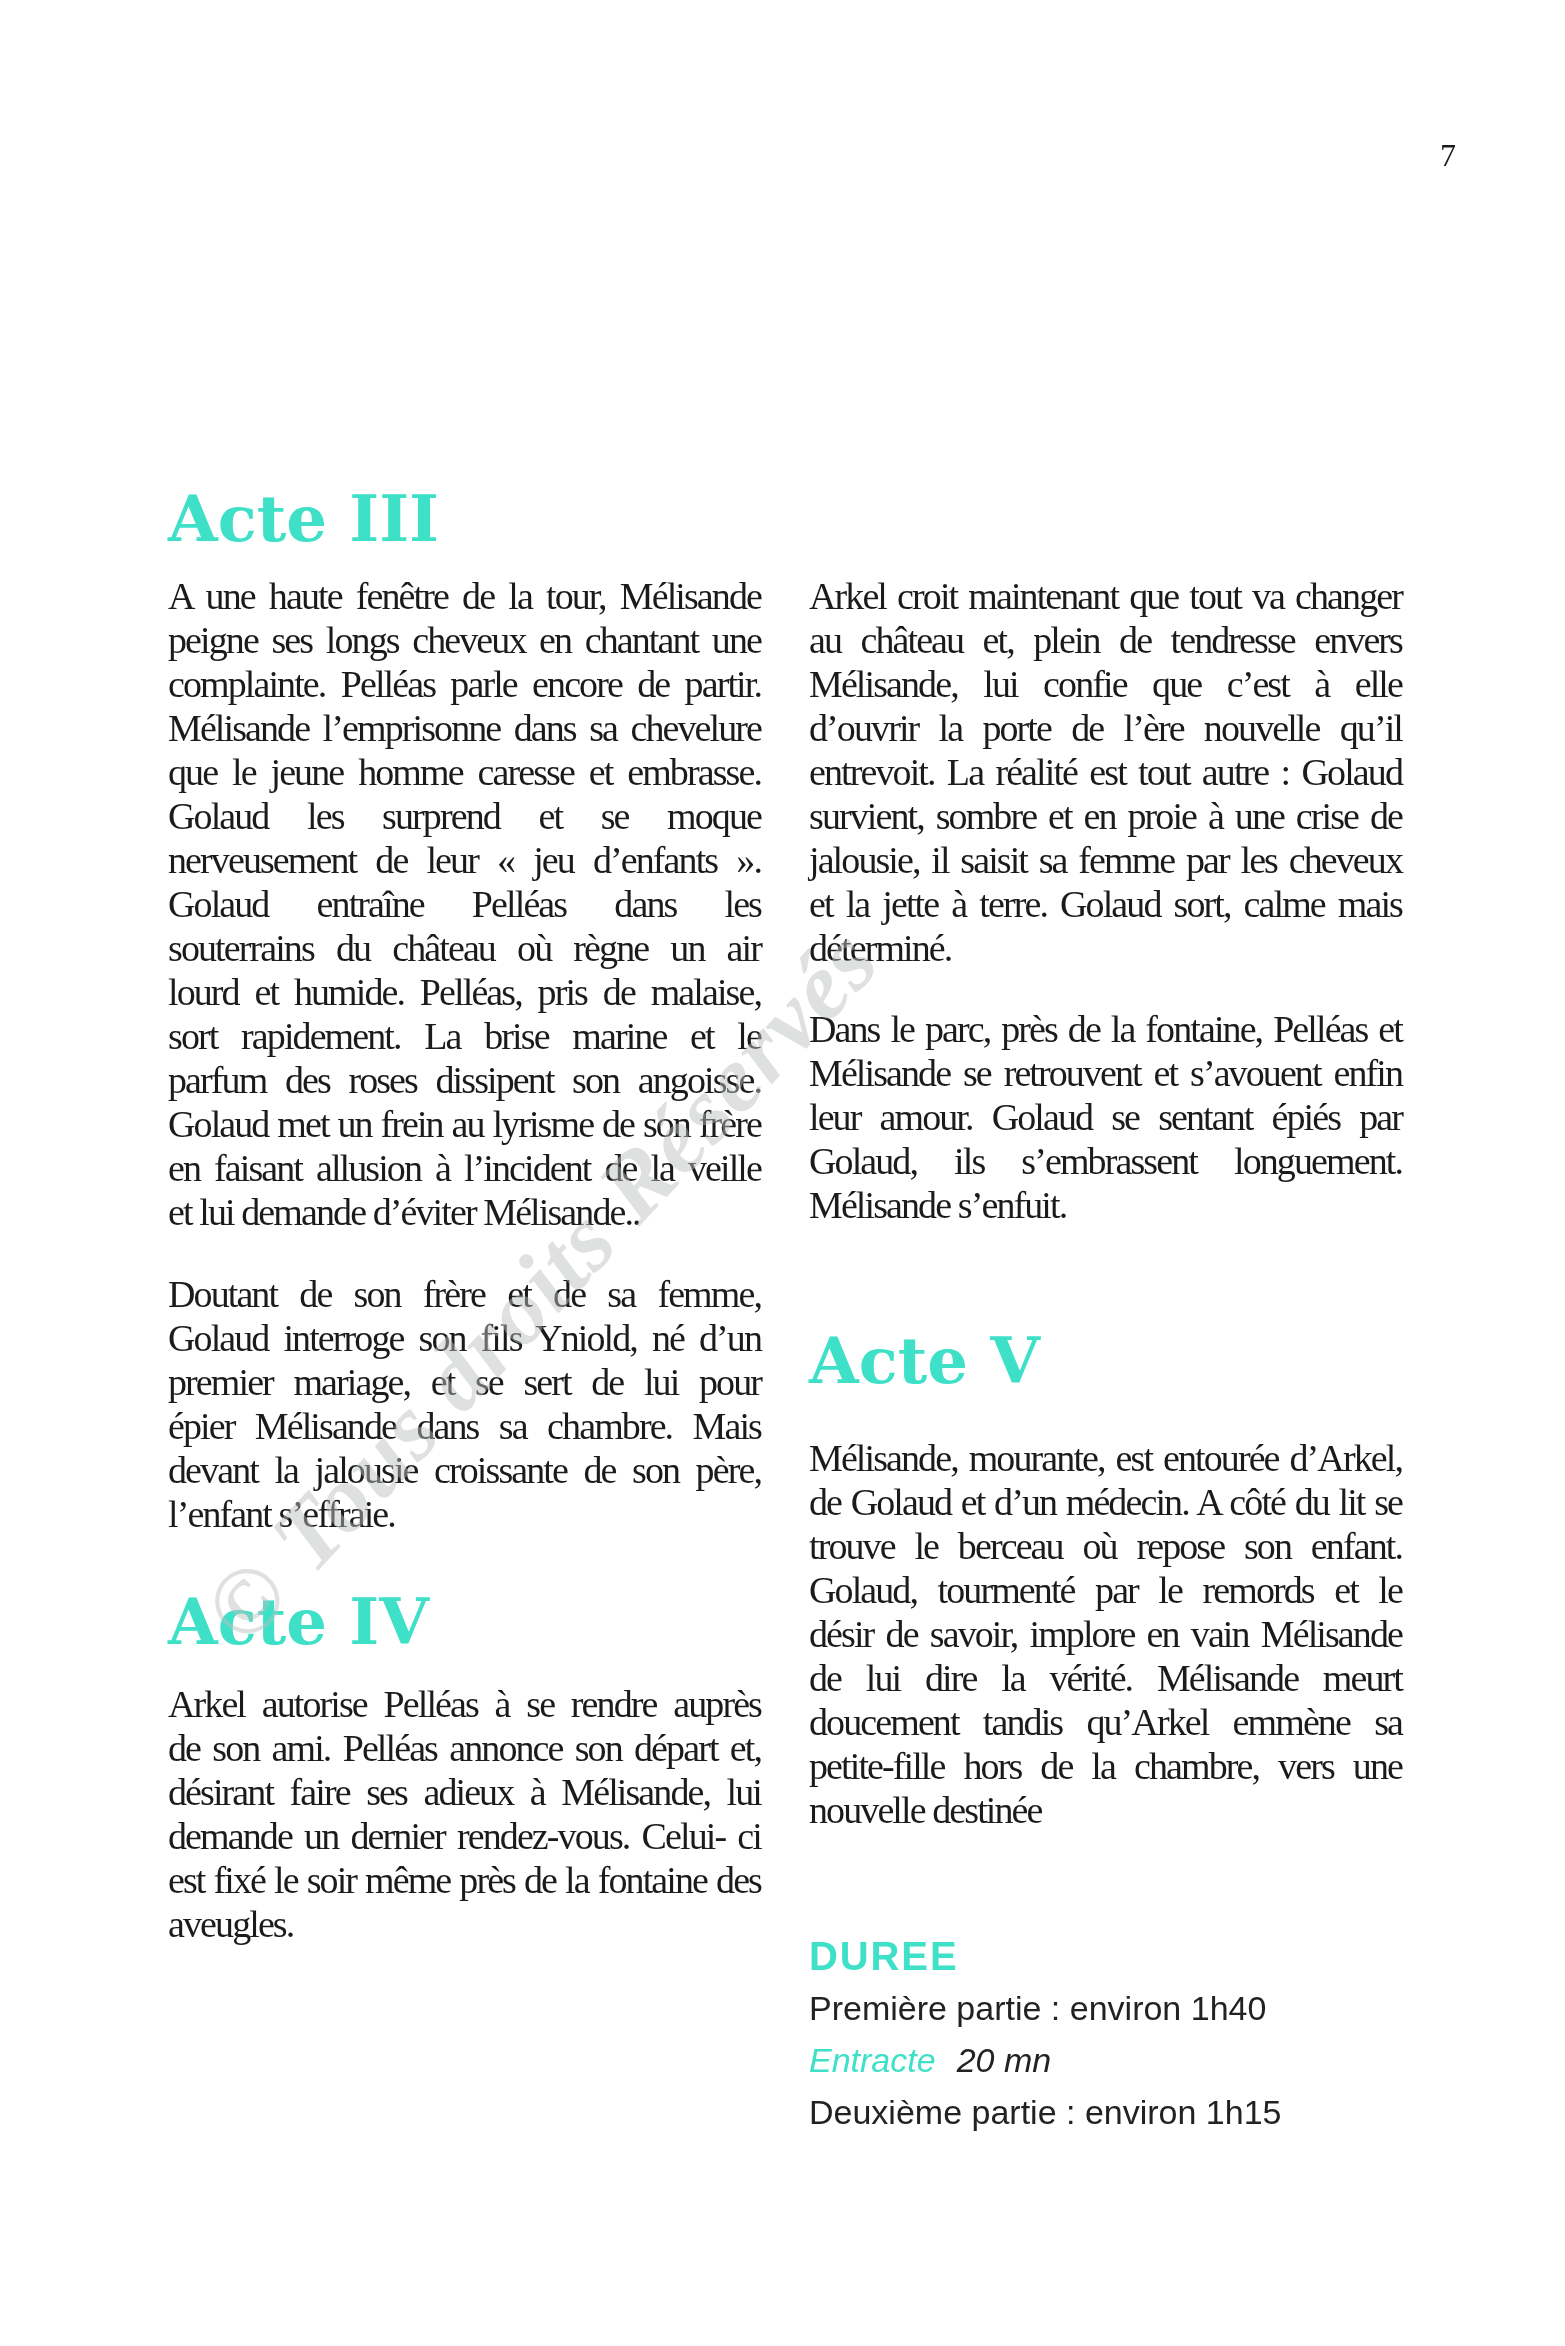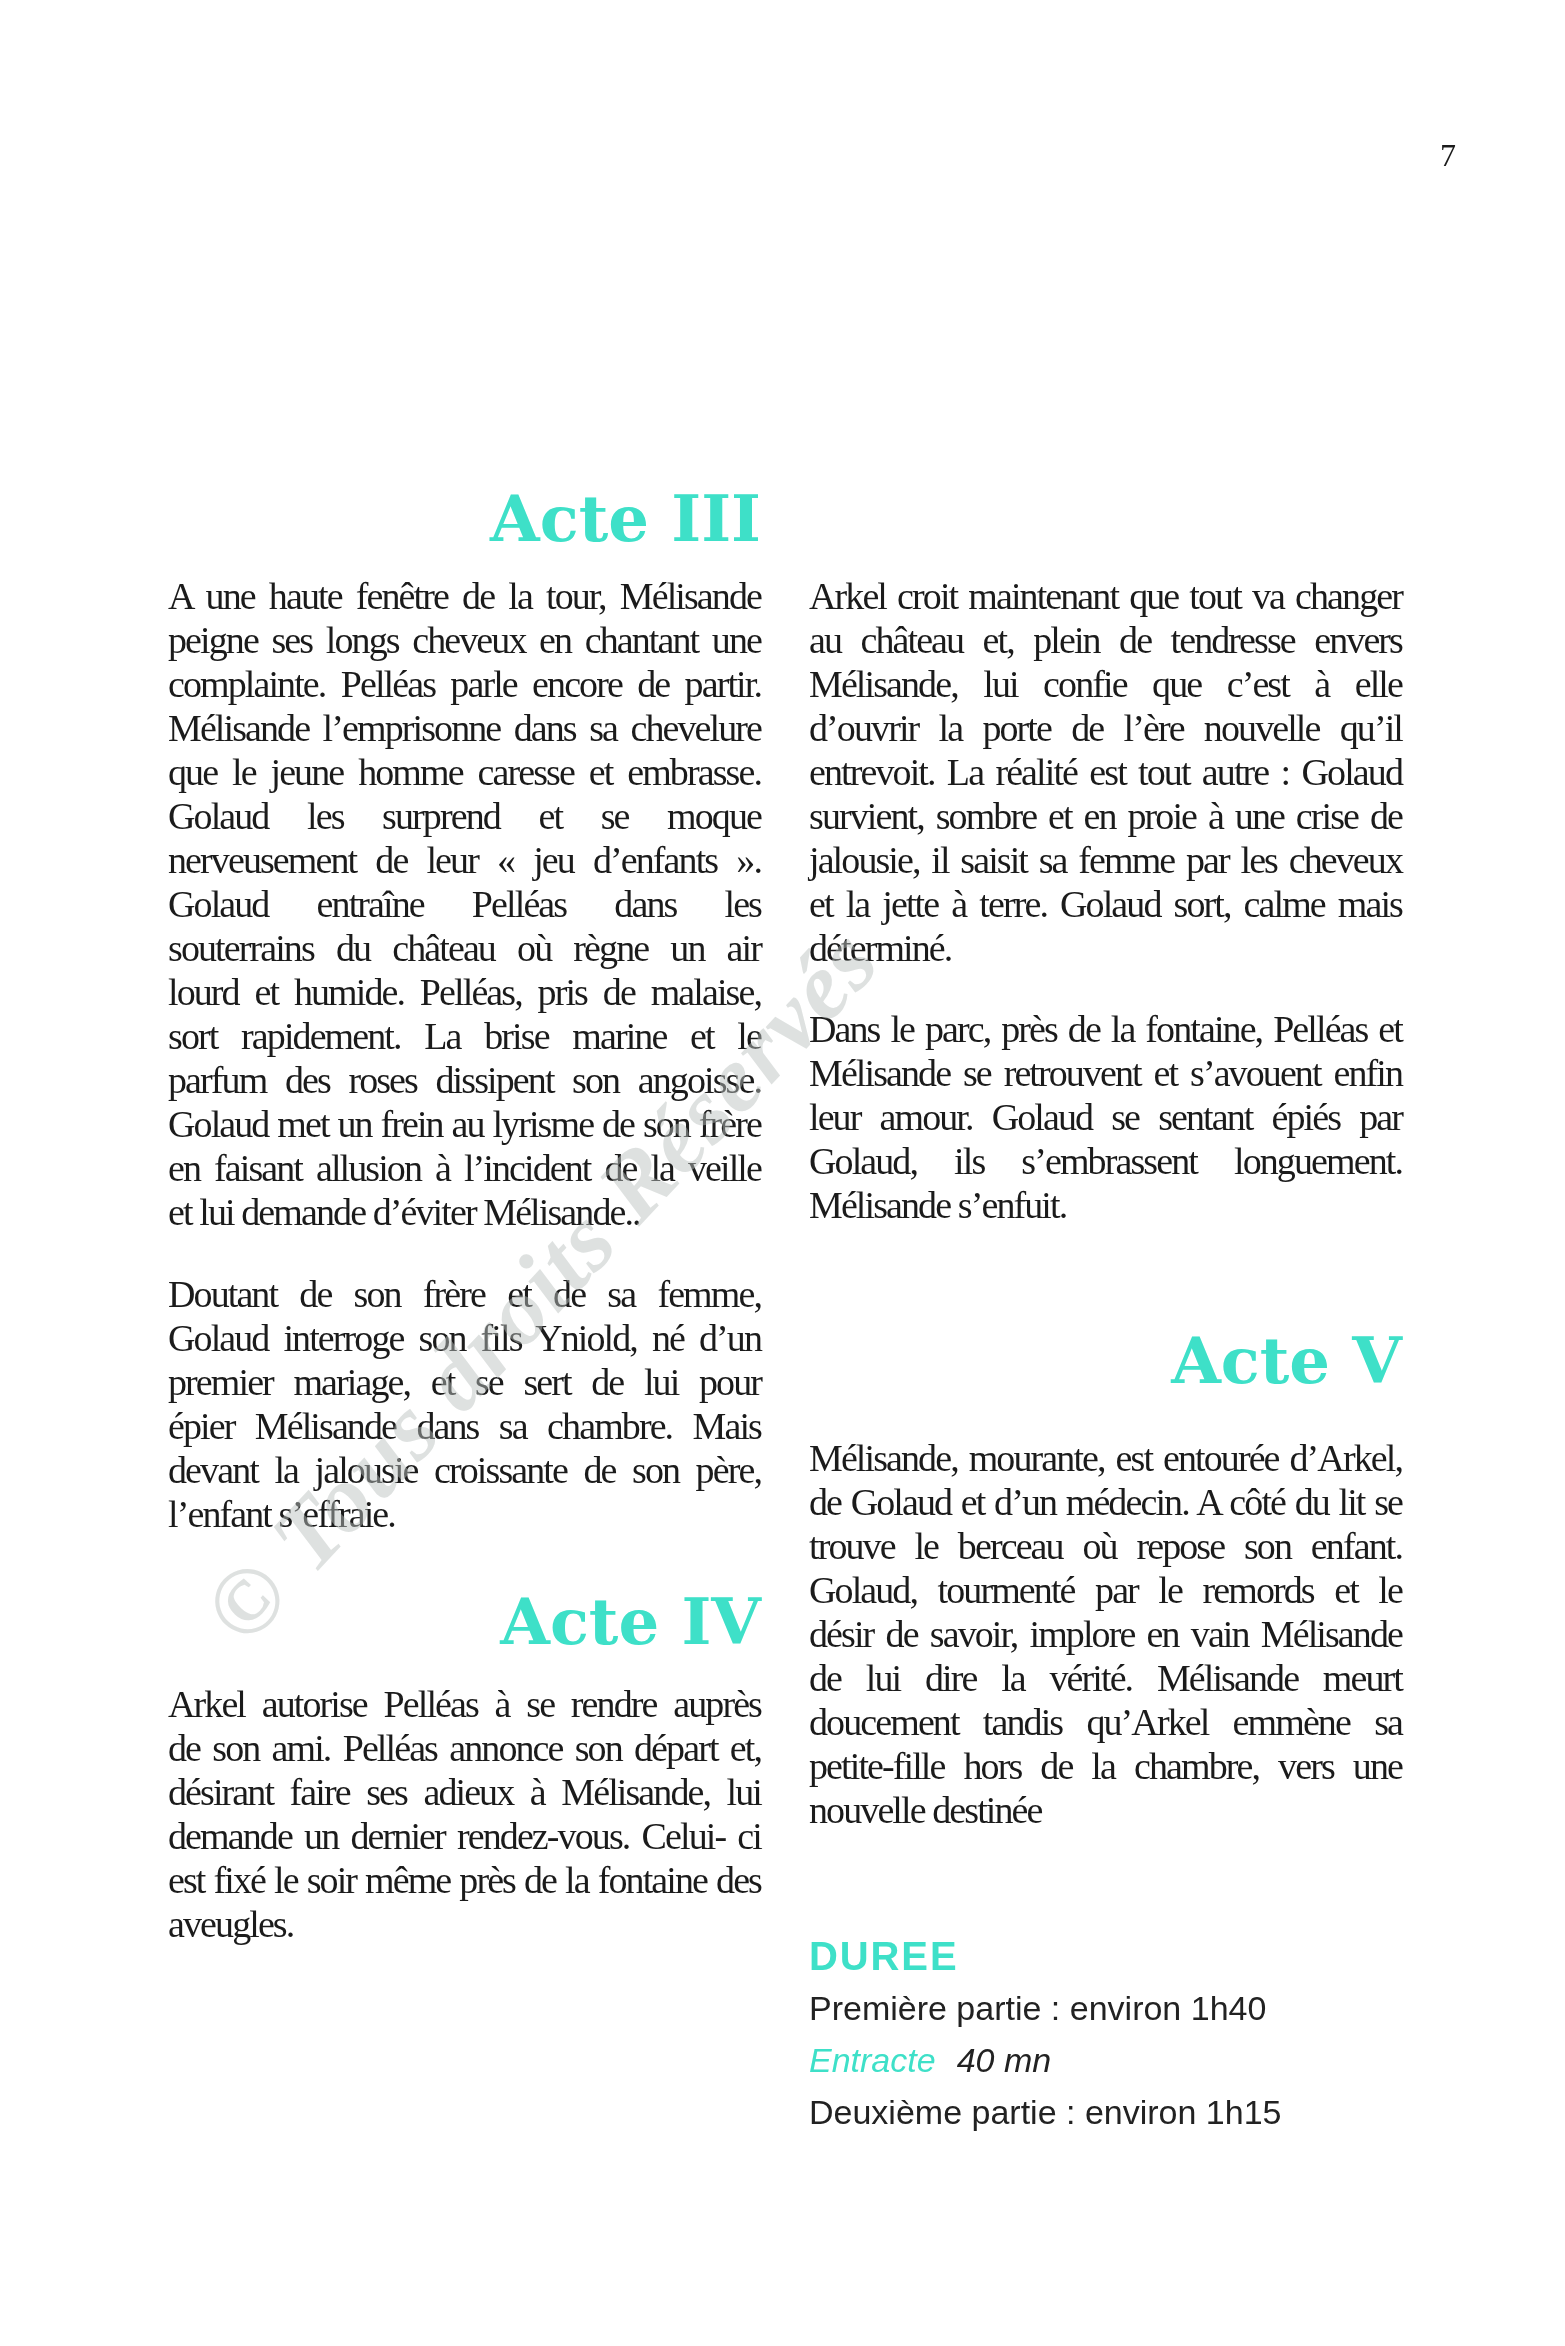--- a/index.html
+++ b/index.html
@@ -22,21 +22,21 @@
     color: #1b1b1b;
   }
   .col { position: absolute; top: 0; height: 2347px; }
   .col-left  { left: 168px; width: 593px; }
   .col-right { left: 809px; width: 593px; }
 
   .act-heading {
     position: absolute;
     width: 100%;
     margin: 0;
-    text-align: right;
+    text-align: left;
     font: 700 64px/71px "DejaVu Serif", serif;
     color: #3EE0C8;
   }
   .para {
     position: absolute;
     width: 100%;
     font: 400 38px/44px "Liberation Serif", serif;
     letter-spacing: -1.9px;
     color: #1b1b1b;
   }
@@ -153,21 +153,21 @@
         <div class="line">de lui dire la vérité. Mélisande meurt</div>
         <div class="line">doucement tandis qu’Arkel emmène sa</div>
         <div class="line">petite-fille hors de la chambre, vers une</div>
         <div class="line">nouvelle destinée</div>
       </div>
 
     <div class="duree" style="top:1931px">
       <div class="duree-heading">DUREE</div>
       <div class="duree-line">Première partie : environ 1h40</div>
       <div class="duree-line">
-        <span class="entracte-label">Entracte</span><span class="entracte-value">40 mn</span>
+        <span class="entracte-label">Entracte</span><span class="entracte-value">20 mn</span>
       </div>
       <div class="duree-line">Deuxième partie : environ 1h15</div>
     </div>
   </div>
 
   <div class="watermark">© Tous droits Réservés</div>
 
 </div>
 
 

